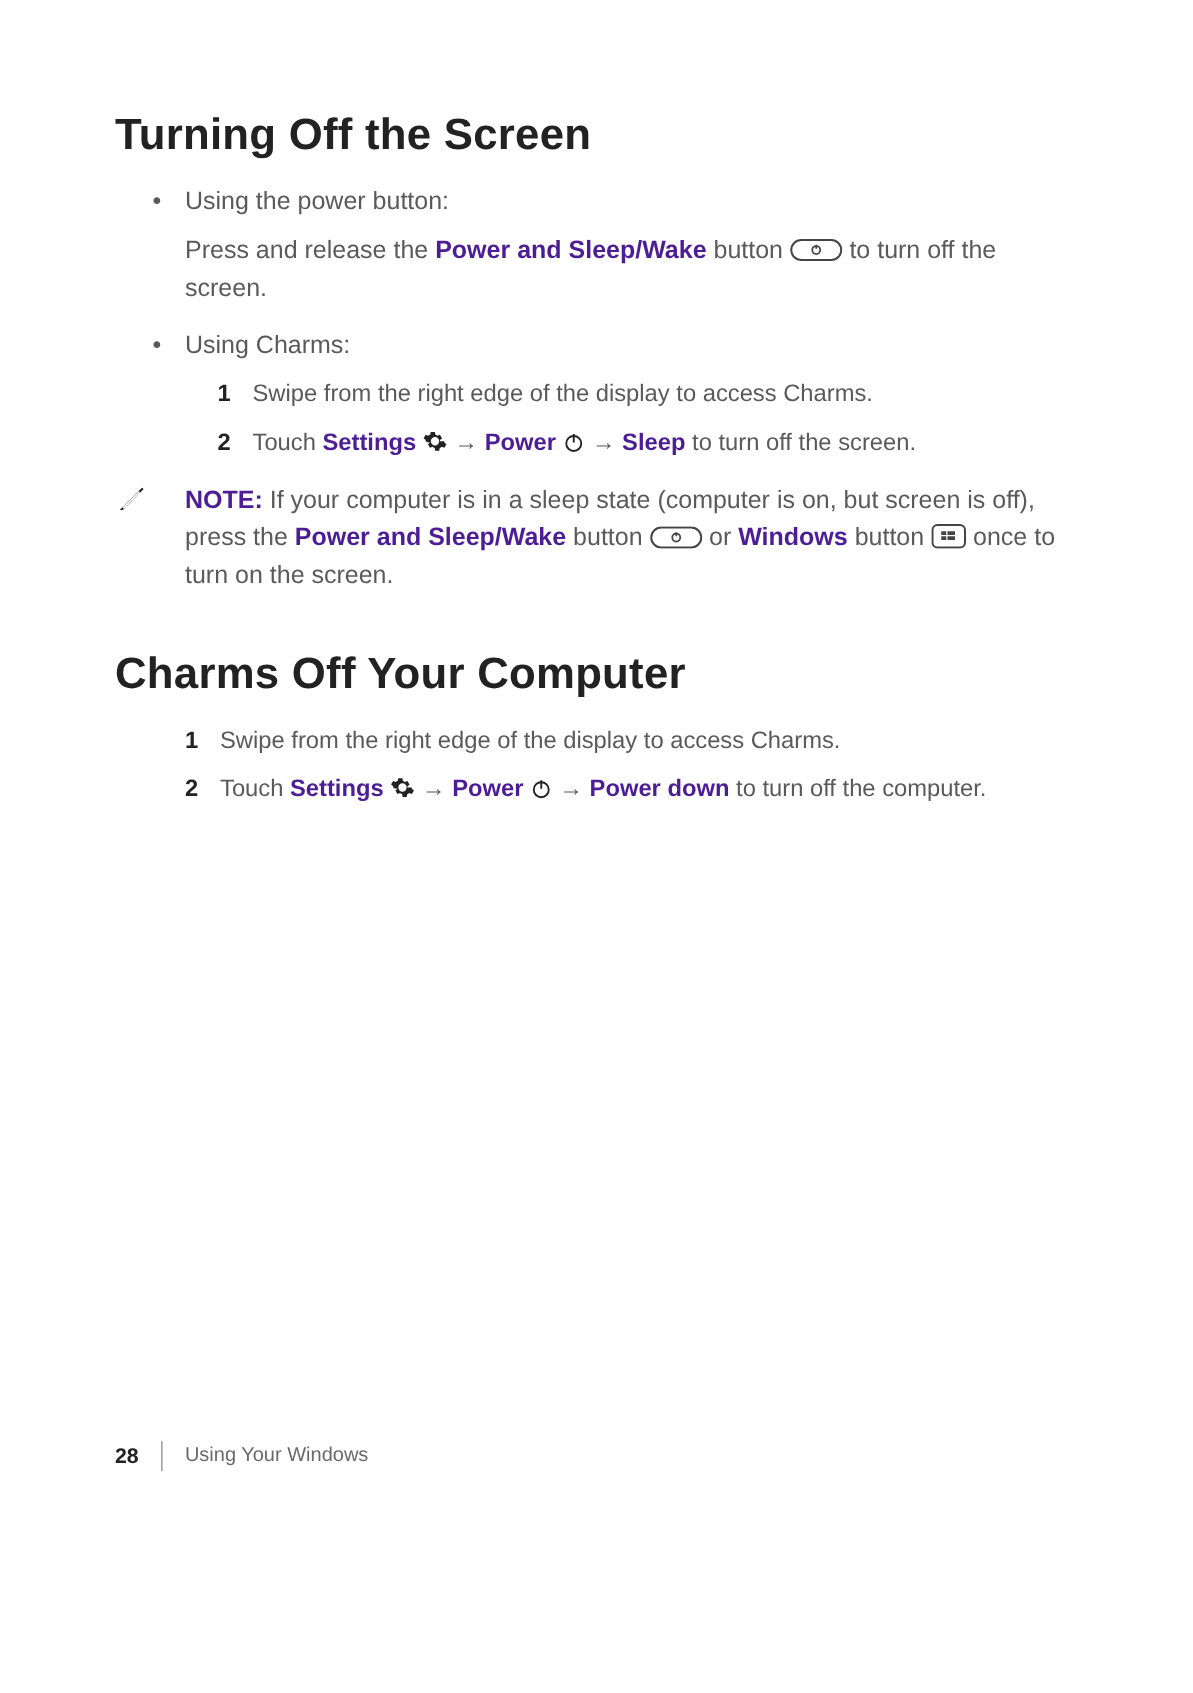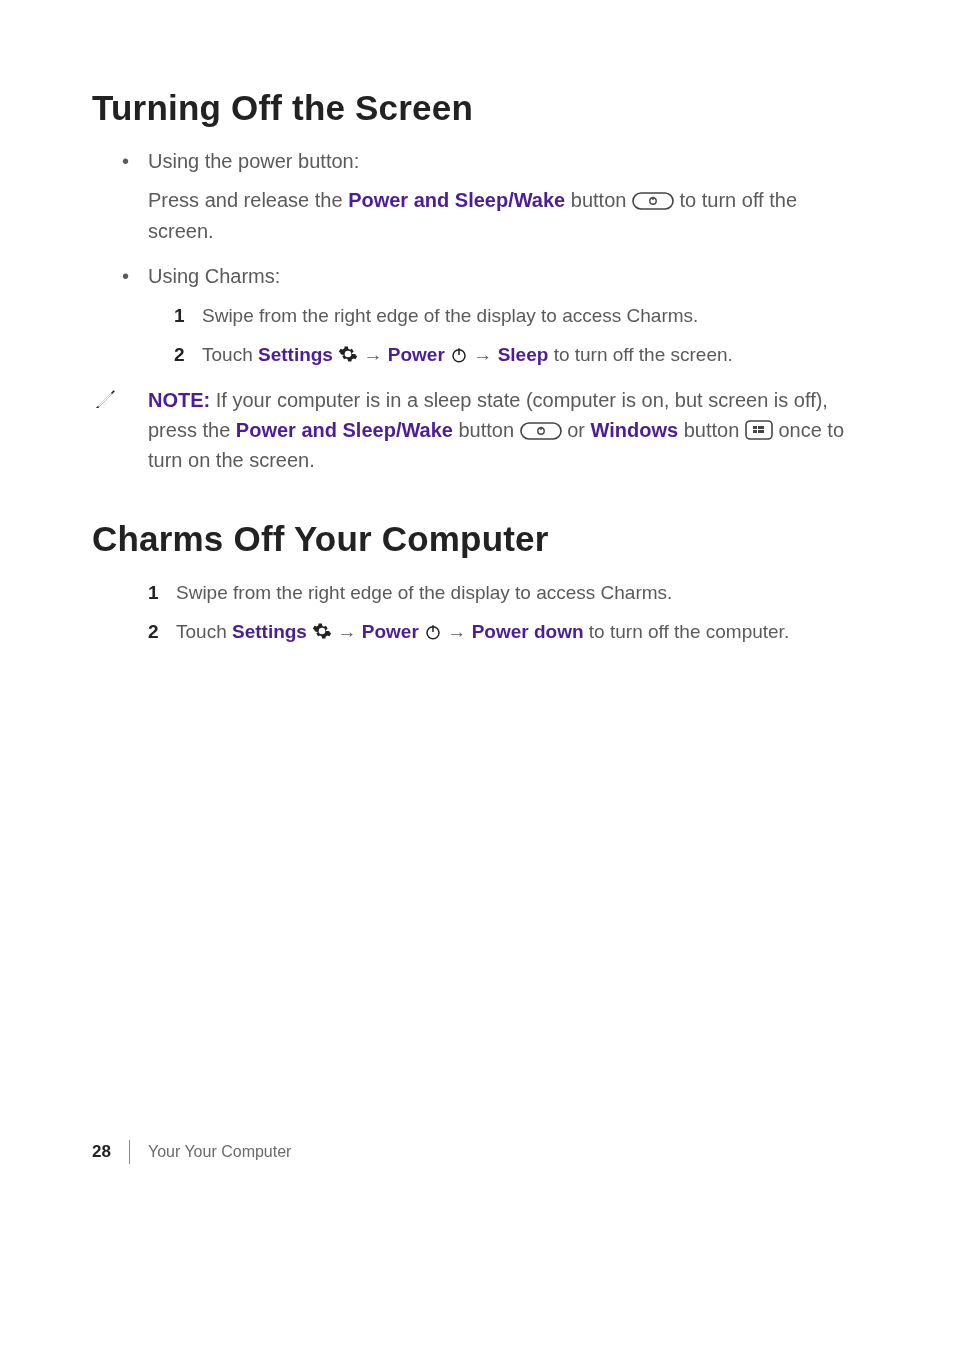--- a/index.html
+++ b/index.html
@@ -13,21 +13,21 @@
   .sub-para { margin-top: 8px; font-size: 20px; line-height: 1.55; color: #5a5a5a; }
   ol.steps { list-style: none; padding-left: 26px; margin-top: 8px; counter-reset: step; }
   ol.steps > li { position: relative; padding-left: 28px; margin-bottom: 8px; font-size: 19px; line-height: 1.65; color: #5a5a5a; counter-increment: step; }
   ol.steps > li::before { content: counter(step); position: absolute; left: 0; top: 0; font-weight: 700; color: #222; }
   .bold { font-weight: 700; color: #4c1d95; }
   .note-block { position: relative; padding-left: 56px; margin-top: 14px; font-size: 20px; line-height: 1.5; color: #5a5a5a; }
   .note-icon { position: absolute; left: 0; top: 2px; width: 26px; height: 26px; }
   .note-icon svg { width: 26px; height: 26px; }
   .inline-icon { display: inline-block; vertical-align: -3px; }
   .inline-icon svg { display: block; }
-  .footer { position: absolute; bottom: 56px; left: 92px; right: 92px; display: flex; align-items: center; font-size: 16px; color: #6a6a6a; }
+  .footer { position: absolute; bottom: 43px; left: 92px; right: 92px; display: flex; align-items: center; font-size: 16px; color: #6a6a6a; }
   .footer .page-num { font-weight: 700; color: #222; font-size: 17px; }
   .footer .divider { width: 1px; height: 24px; background: #888; margin: 0 18px; }
 </style>
 </head>
 <body>
 
 <div class="page">
 
   <div class="section">
     <h2 class="section-heading">Turning Off the Screen</h2>
@@ -83,16 +83,16 @@
             </svg></span> → <span class="bold">Power </span><span class="inline-icon"><svg width="18" height="18" viewBox="0 0 24 24">
               <circle cx="12" cy="13" r="8" fill="none" stroke="#222" stroke-width="2"></circle>
               <line x1="12" y1="3" x2="12" y2="12" stroke="#222" stroke-width="2"></line>
             </svg></span> → <span class="bold">Power down</span> to turn off the computer.</li>
     </ol>
   </div>
 
   <div class="footer">
     <span class="page-num">28</span>
     <span class="divider"></span>
-    <span>Your Your Computer</span>
+    <span>Using Your Windows</span>
   </div>
 
 </div>
 
 </body></html>

